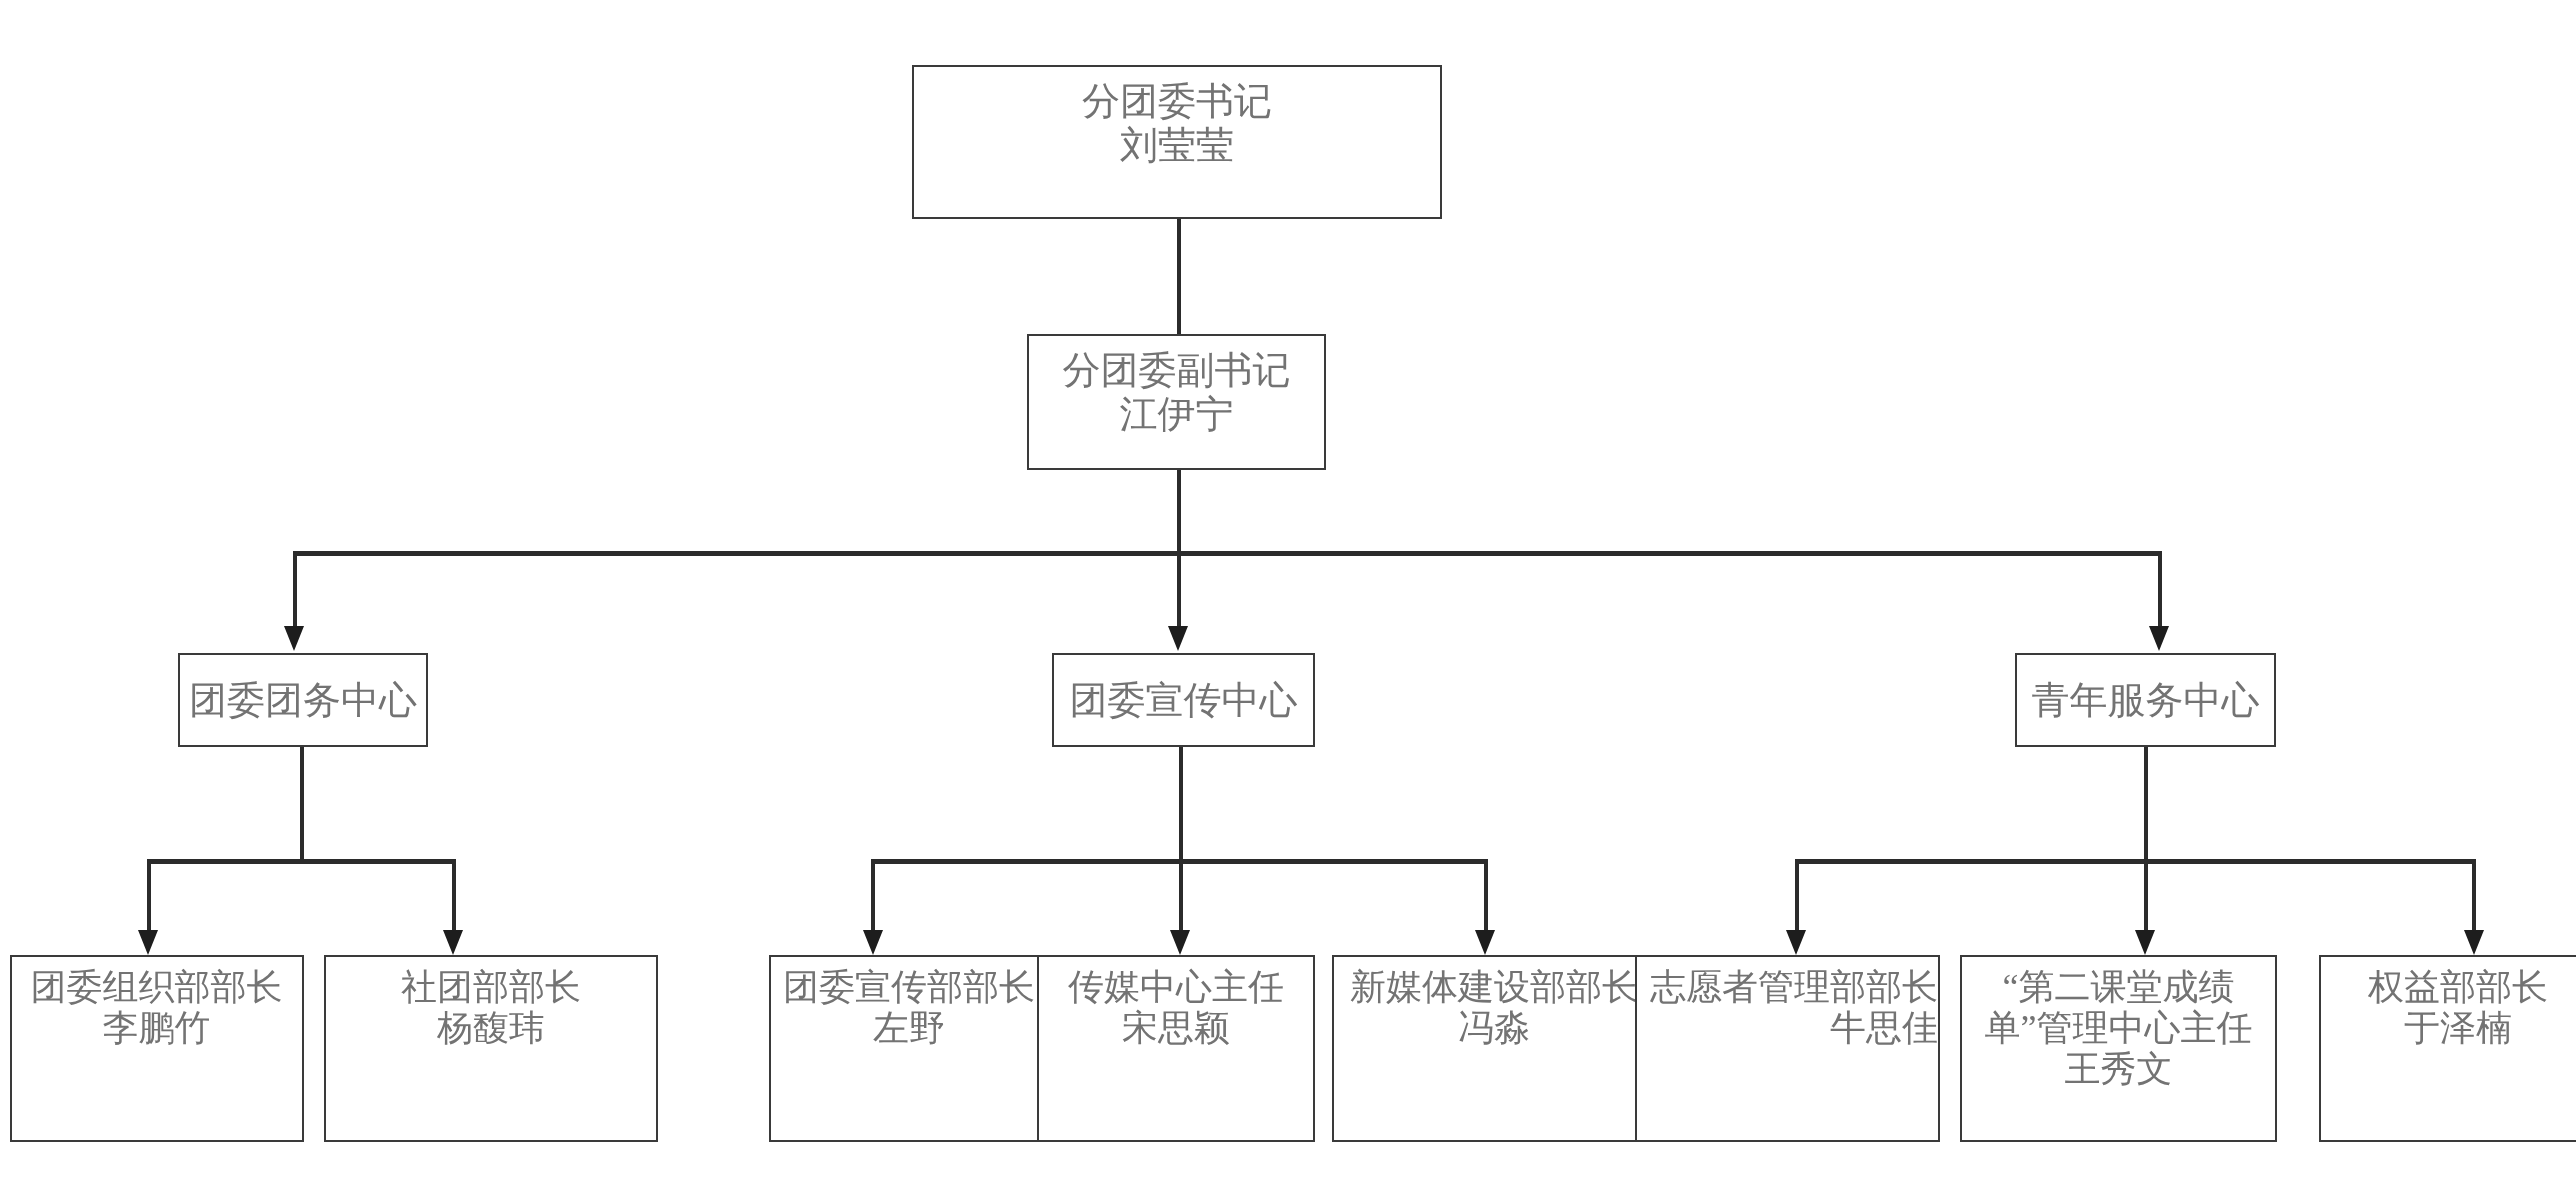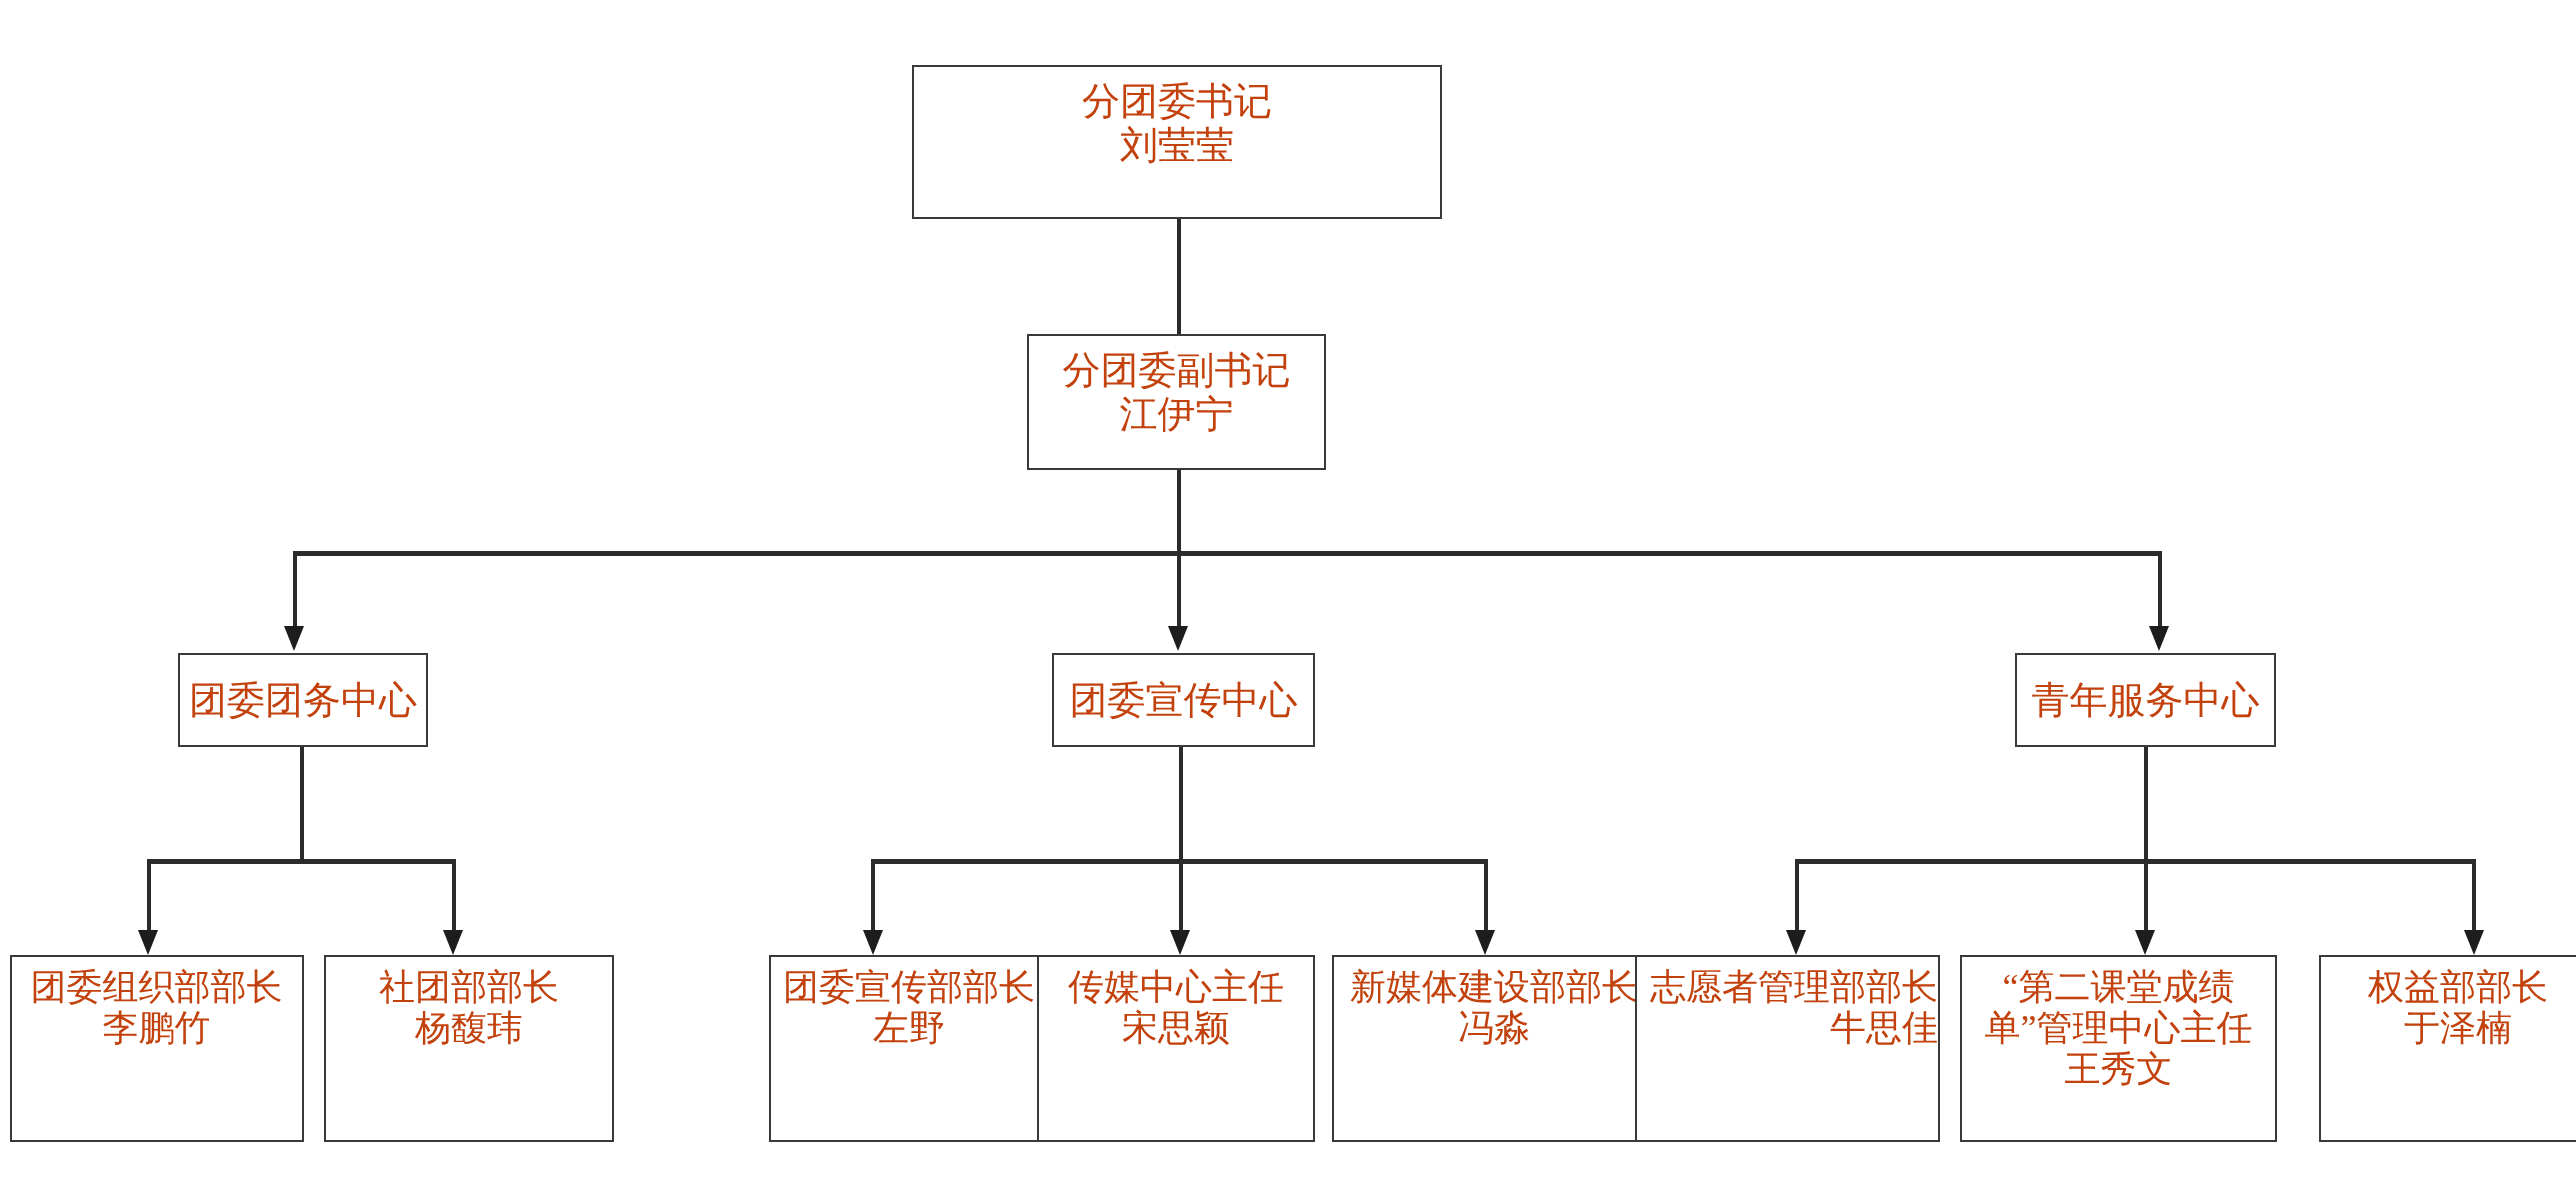--- a/index.html
+++ b/index.html
@@ -1,20 +1,20 @@
 <!DOCTYPE html>
 <html><head>
 <meta charset="utf-8">
 <style>
   html,body{margin:0;padding:0;background:#fff;}
   body{font-family:"Liberation Serif","DejaVu Serif",serif;}
   #chart-root{position:relative;width:2576px;height:1191px;background:#ffffff;overflow:hidden;}
   .node{position:absolute;box-sizing:border-box;border:2.9px solid #3a3a3a;background:#ffffff;
         display:flex;align-items:flex-start;justify-content:center;text-align:center;}
-  .node .node-text{display:block;width:100%;padding-top:5.8px;line-height:1.14;color:#c2410c;
+  .node .node-text{display:block;width:100%;padding-top:5.8px;line-height:1.14;color:#737373;
         font-family:"Liberation Serif","DejaVu Serif",serif;white-space:pre-line;}
   .lvl1 .node-text,.lvl2 .node-text{font-size:38px;padding-top:13.4px;}
   .lvl3 .node-text{font-size:38px;padding-top:24px;}
   .lvl4 .node-text{font-size:36px;padding-top:9.6px;}
   .conn{position:absolute;background:#2b2b2b;}
   .conn.v{width:3.8px;}
   .conn.h{height:4.8px;}
   .arrow{position:absolute;width:0;height:0;border-left:10.6px solid transparent;
          border-right:10.6px solid transparent;border-top:25px solid #1d1d1d;}
 </style>
@@ -83,21 +83,21 @@
   <div class="conn v" style="left:2144px;top:859px;height:75px;"></div>
   <div class="arrow" style="left:2135px;top:930px;"></div>
   <div class="conn v" style="left:2472px;top:859px;height:75px;"></div>
   <div class="arrow" style="left:2464px;top:930px;"></div>
 
   <div class="node lvl4" style="left:9.6px;top:955px;width:294px;height:187px;">
     <span class="node-text">团委组织部部长
 李鹏竹</span>
   </div>
 
-  <div class="node lvl4" style="left:324px;top:955px;width:290px;height:187px;">
+  <div class="node lvl4" style="left:324px;top:955px;width:334px;height:187px;">
     <span class="node-text">社团部部长
 杨馥玮</span>
   </div>
 
   <div class="node lvl4" style="left:735px;top:955px;width:280px;height:187px;margin-left:34px;">
     <span class="node-text">团委宣传部部长
 左野</span>
   </div>
 
   <div class="node lvl4" style="left:1037px;top:955px;width:278px;height:187px;">

